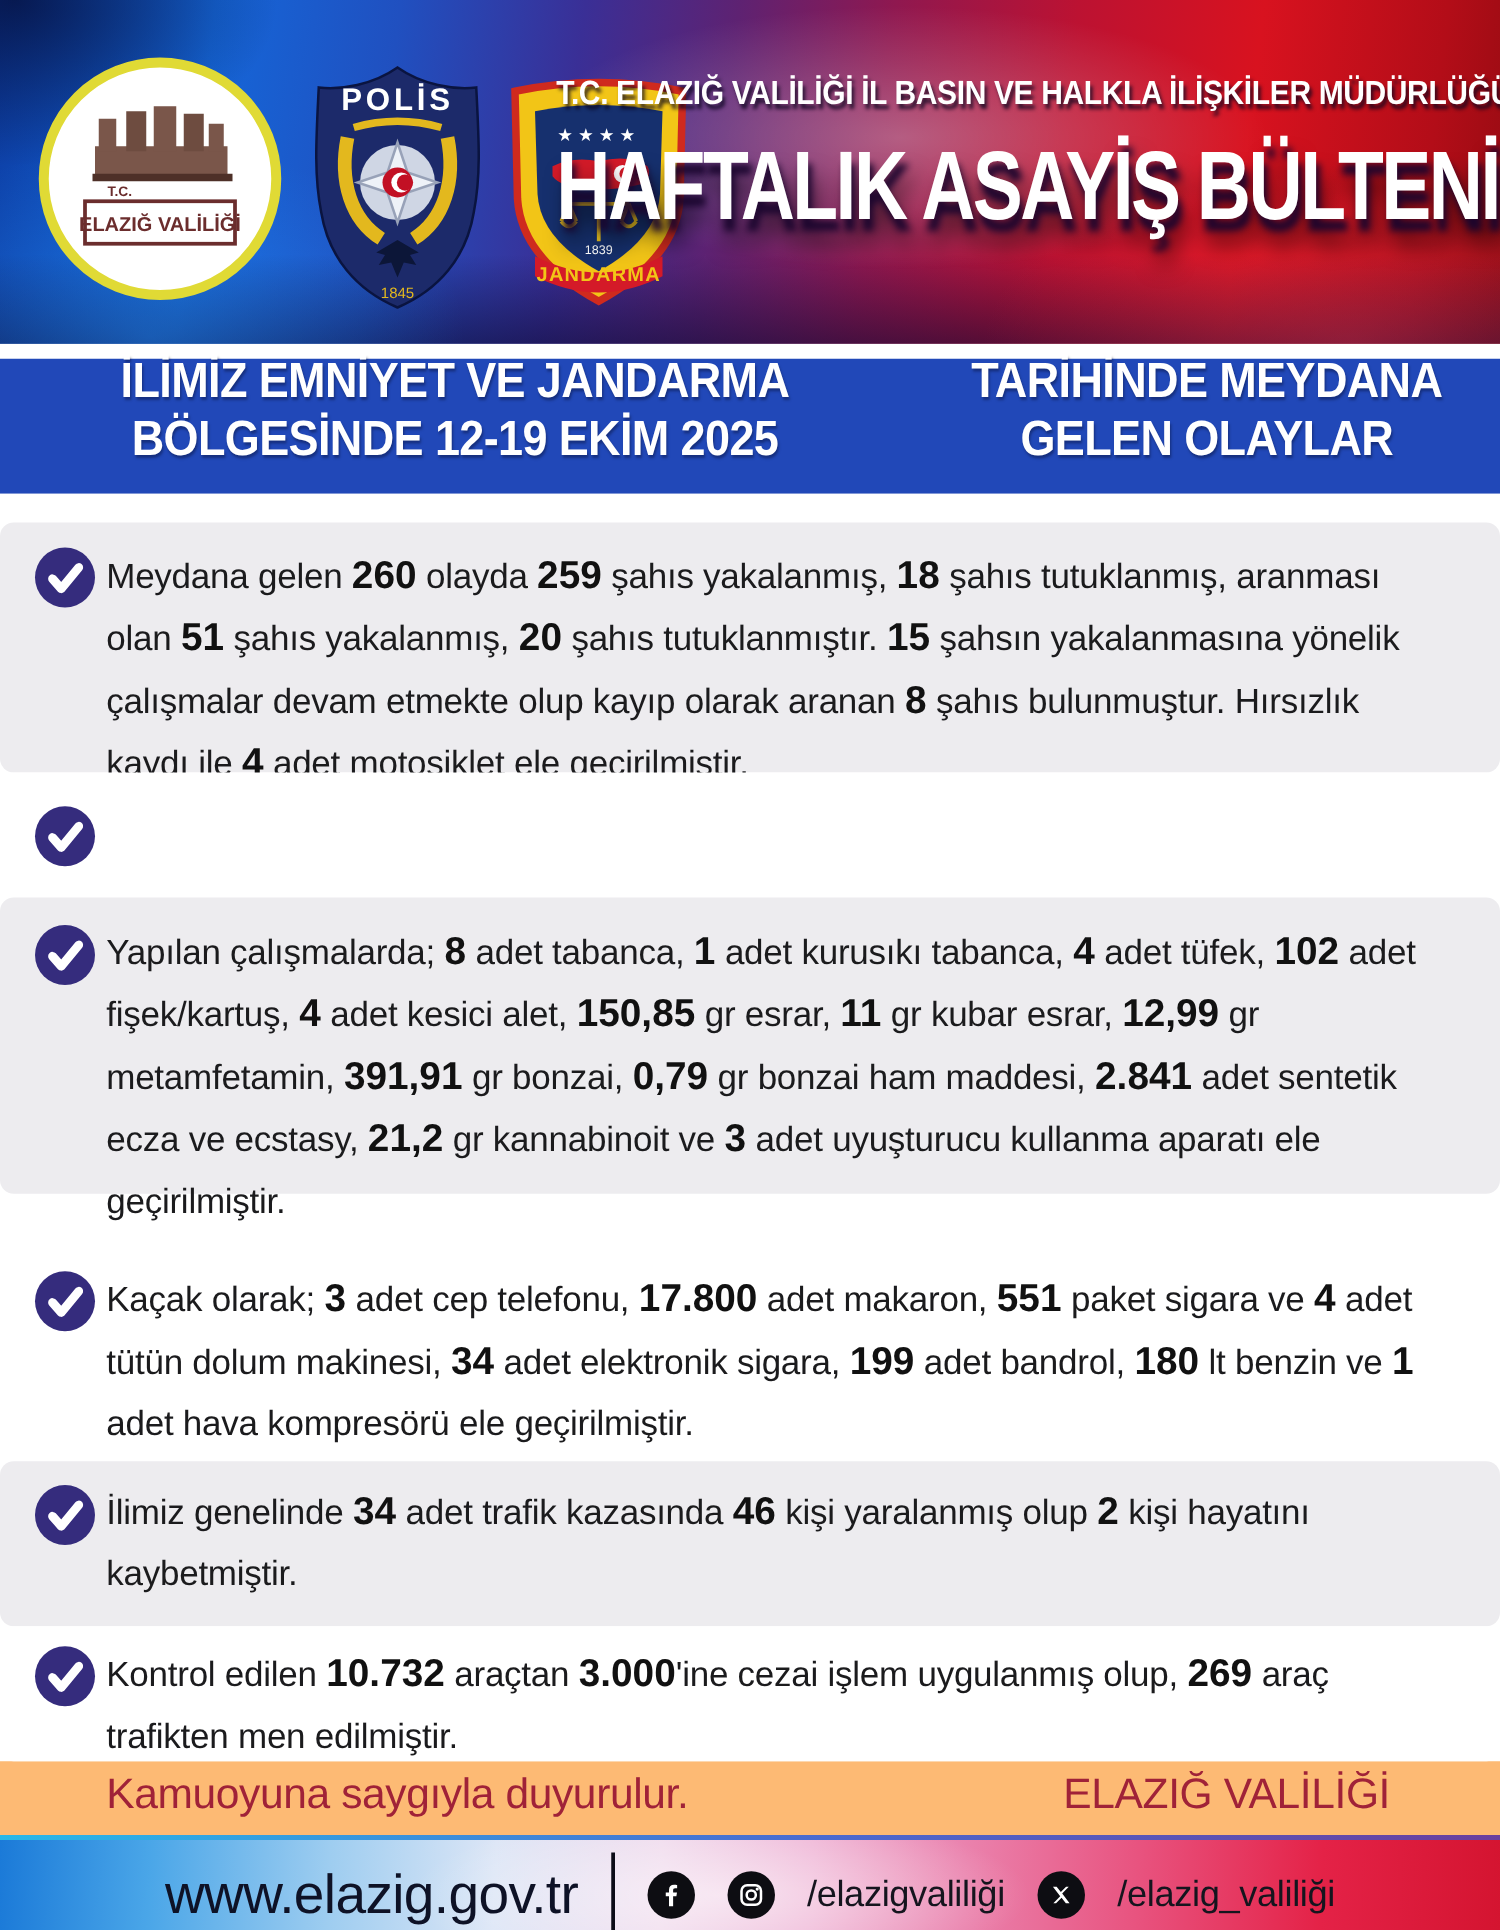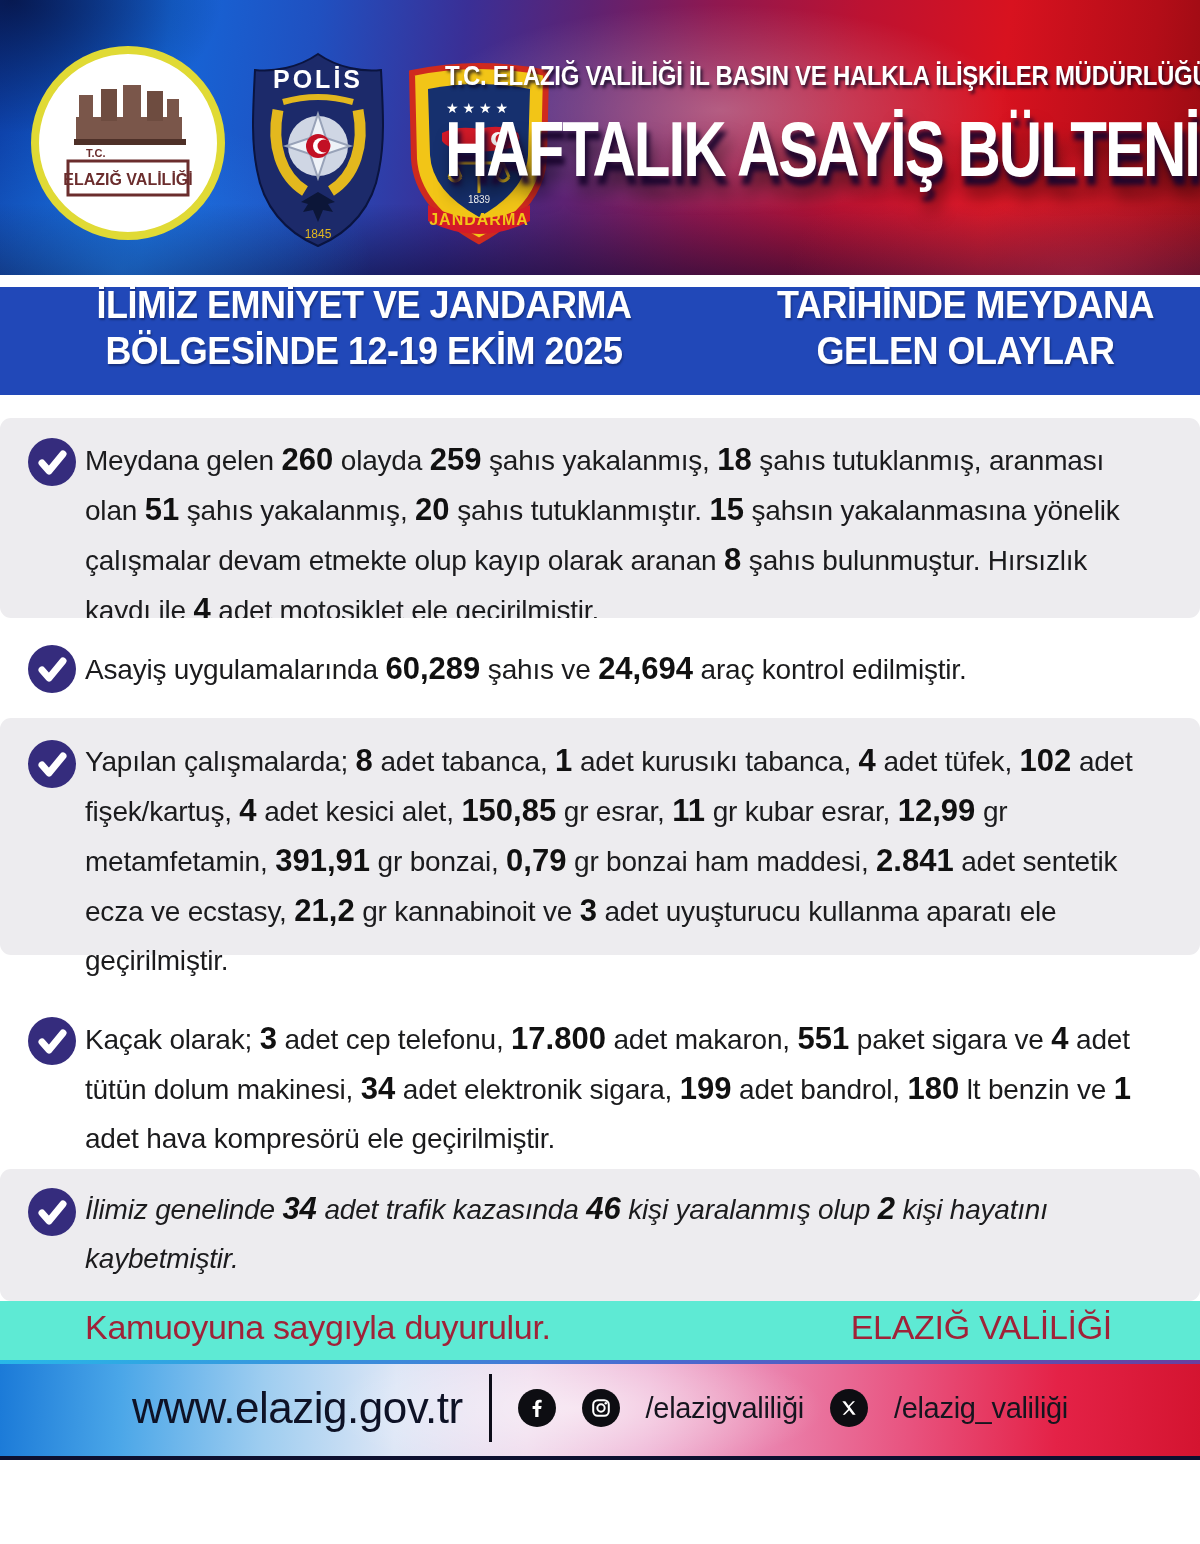--- a/index.html
+++ b/index.html
@@ -49,25 +49,25 @@
   .section{position:relative;padding-left:85px;padding-right:52px;box-sizing:border-box;border-radius:11px;}
   .sec-gray{background:#edecef;}
   .sec-white{background:#ffffff;}
   .section p{margin:0;font-size:28px;line-height:49px;color:#1b1b1d;letter-spacing:-0.2px;}
   .section .num{font-weight:bold;font-size:31px;letter-spacing:0;color:#111;}
   .check{position:absolute;left:27px;width:50px;height:50px;}
   .s1{height:200px;padding-top:17px;} .s1 .check{top:19px;}
   .s2{height:100px;padding-top:26px;} .s2 .check{top:26px;}
   .s3{height:237px;padding-top:18px;} .s3 .check{top:21px;}
   .s4{height:190px;padding-top:35px;margin-top:24px;} .s4 .check{top:37px;}
-  .s5{height:132px;padding-top:15px;font-style:italic;} .s5 .check{top:18px;}
+  .s5{height:132px;padding-top:15px;} .s5 .check{top:18px;}
   .s6{height:108px;padding-top:13px;} .s6 .check{top:15px;}
   
   .footer-row{
-    height:59px;background:#5eead4;display:flex;justify-content:space-between;align-items:center;
+    height:59px;background:#fdba74;display:flex;justify-content:space-between;align-items:center;
     padding:0 88px 6px 85px;box-sizing:border-box;
     color:#a02238;font-size:34px;letter-spacing:-0.3px;
   }
   
   .bottombar{
     height:100px;position:relative;box-sizing:border-box;
     display:flex;align-items:center;justify-content:center;gap:26px;
     background:
       radial-gradient(ellipse 330px 90px at 48% 50%, rgba(255,255,255,0.55), rgba(255,255,255,0) 75%),
       linear-gradient(92deg,#1b7ad8 0%,#4aa6e8 10%,#9ecdf0 22%,#dde6f6 33%,#efd9ec 44%,#eeb2d4 54%,#ea83ae 64%,#e8527e 76%,#e42247 88%,#d41430 100%);
@@ -157,21 +157,20 @@
       <path d="M15 26 l7 8 l14 -17" stroke="#fff" stroke-width="7" fill="none" stroke-linecap="round" stroke-linejoin="round"></path>
     </svg>
     <p>Meydana gelen <b class="num">260</b> olayda <b class="num">259</b> şahıs yakalanmış, <b class="num">18</b> şahıs tutuklanmış, aranması olan <b class="num">51</b> şahıs yakalanmış, <b class="num">20</b> şahıs tutuklanmıştır. <b class="num">15</b> şahsın yakalanmasına yönelik çalışmalar devam etmekte olup kayıp olarak aranan <b class="num">8</b> şahıs bulunmuştur. Hırsızlık kaydı ile <b class="num">4</b> adet motosiklet ele geçirilmiştir.</p>
   </div>
 
   <div class="section sec-white s2">
     <svg class="check" viewBox="0 0 50 50">
       <circle cx="25" cy="25" r="24" fill="#352c7d"></circle>
       <path d="M15 26 l7 8 l14 -17" stroke="#fff" stroke-width="7" fill="none" stroke-linecap="round" stroke-linejoin="round"></path>
     </svg>
-    <p>Asayiş uygulamalarında <b class="num">60,289</b> şahıs ve <b class="num">24,694</b> araç kontrol edilmiştir.</p>
   </div>
 
   <div class="section sec-gray s3">
     <svg class="check" viewBox="0 0 50 50">
       <circle cx="25" cy="25" r="24" fill="#352c7d"></circle>
       <path d="M15 26 l7 8 l14 -17" stroke="#fff" stroke-width="7" fill="none" stroke-linecap="round" stroke-linejoin="round"></path>
     </svg>
     <p>Yapılan çalışmalarda; <b class="num">8</b> adet tabanca, <b class="num">1</b> adet kurusıkı tabanca, <b class="num">4</b> adet tüfek, <b class="num">102</b> adet fişek/kartuş, <b class="num">4</b> adet kesici alet, <b class="num">150,85</b> gr esrar, <b class="num">11</b> gr kubar esrar, <b class="num">12,99</b> gr metamfetamin, <b class="num">391,91</b> gr bonzai, <b class="num">0,79</b> gr bonzai ham maddesi, <b class="num">2.841</b> adet sentetik ecza ve ecstasy, <b class="num">21,2</b> gr kannabinoit ve <b class="num">3</b> adet uyuşturucu kullanma aparatı ele geçirilmiştir.</p>
   </div>
 
@@ -184,20 +183,27 @@
   </div>
 
   <div class="section sec-gray s5">
     <svg class="check" viewBox="0 0 50 50">
       <circle cx="25" cy="25" r="24" fill="#352c7d"></circle>
       <path d="M15 26 l7 8 l14 -17" stroke="#fff" stroke-width="7" fill="none" stroke-linecap="round" stroke-linejoin="round"></path>
     </svg>
     <p>İlimiz genelinde <b class="num">34</b> adet trafik kazasında <b class="num">46</b> kişi yaralanmış olup <b class="num">2</b> kişi hayatını kaybetmiştir.</p>
   </div>
 
+  <div class="section sec-white s6">
+    <svg class="check" viewBox="0 0 50 50">
+      <circle cx="25" cy="25" r="24" fill="#352c7d"></circle>
+      <path d="M15 26 l7 8 l14 -17" stroke="#fff" stroke-width="7" fill="none" stroke-linecap="round" stroke-linejoin="round"></path>
+    </svg>
+    <p>Kontrol edilen <b class="num">10.732</b> araçtan <b class="num">3.000</b>'ine cezai işlem uygulanmış olup, <b class="num">269</b> araç trafikten men edilmiştir.</p>
+  </div>
 
   <div class="footer-row">
     <span>Kamuoyuna saygıyla duyurulur.</span>
     <span>ELAZIĞ VALİLİĞİ</span>
   </div>
 
   <div class="bottombar">
     <div class="bar-line"></div>
     <span class="url">www.elazig.gov.tr</span>
     <div class="divider"></div>

